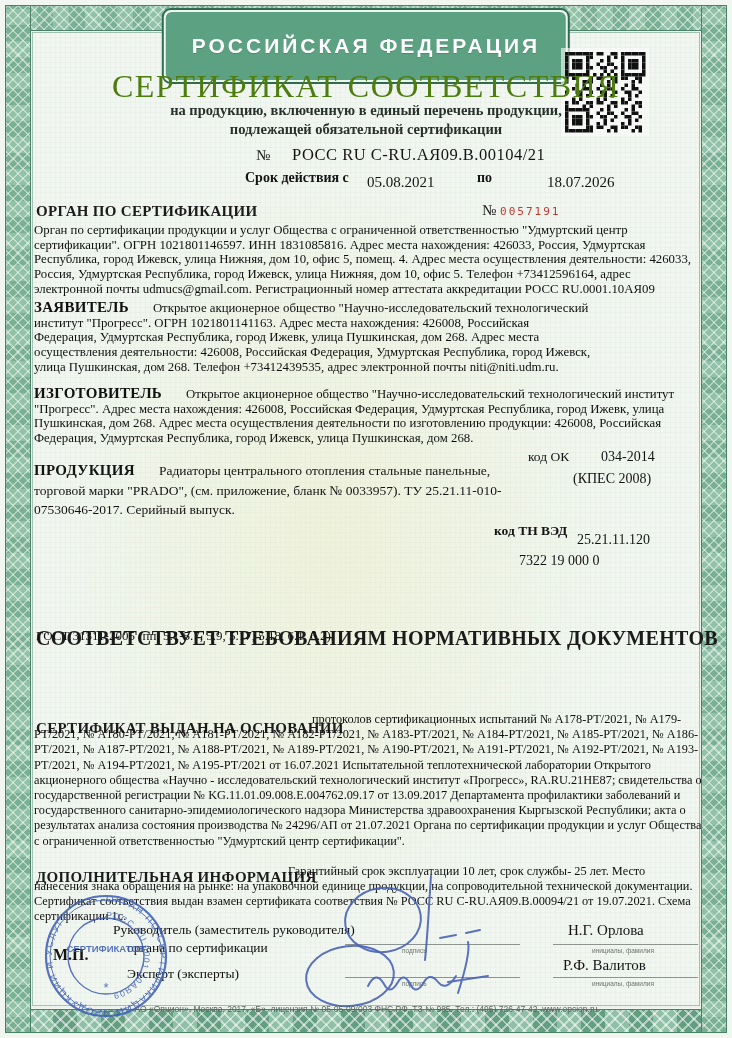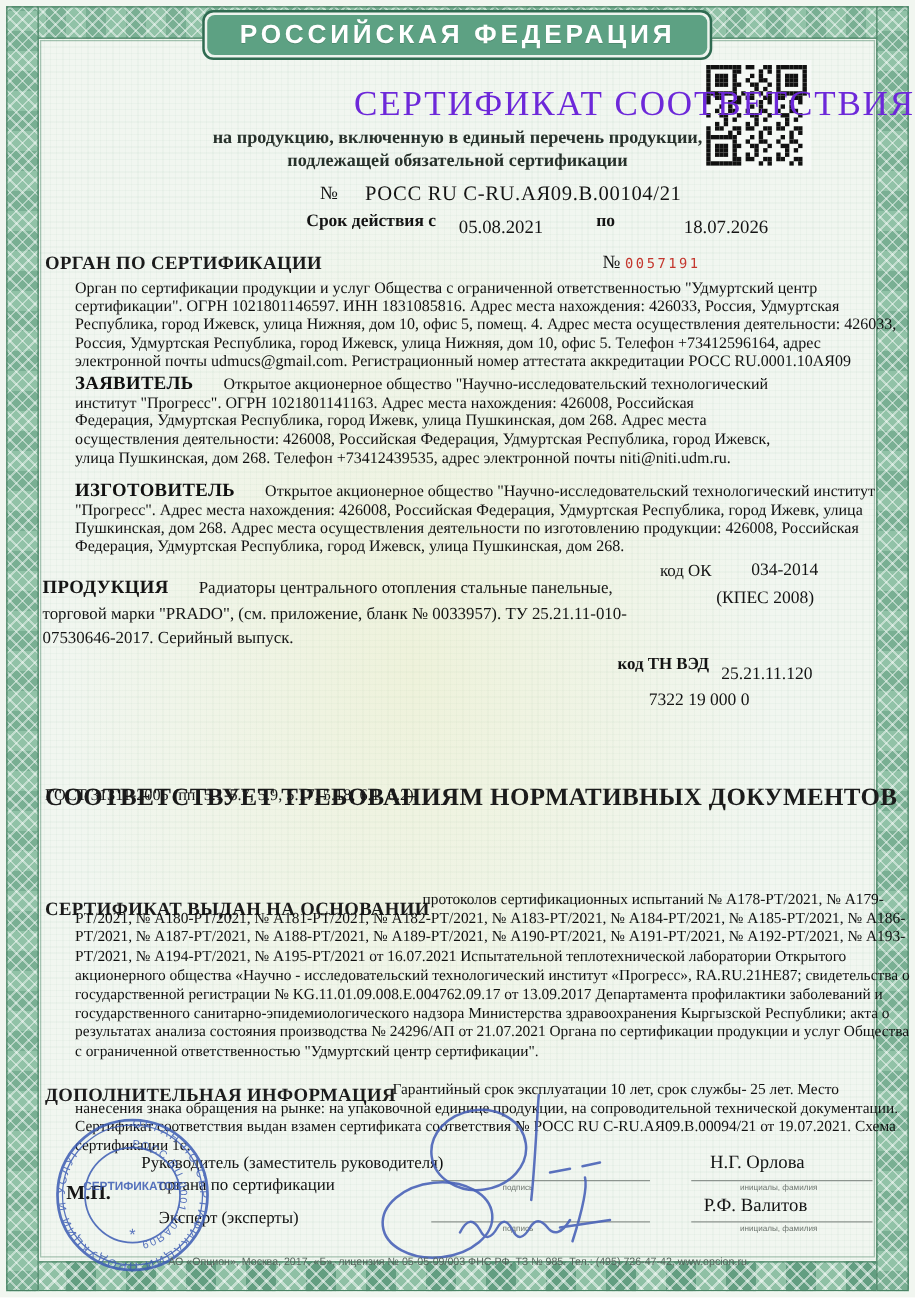--- a/index.html
+++ b/index.html
@@ -33,40 +33,40 @@
     background:
       repeating-linear-gradient(45deg, rgba(255,255,255,.5) 0 2px, transparent 2px 8px),
       repeating-linear-gradient(-45deg, rgba(255,255,255,.5) 0 2px, transparent 2px 8px),
       repeating-linear-gradient(90deg, #639e81 0 24px, #8fc0a5 24px 48px);}
   #border-left{left:5px;} #border-right{right:5px;}
   #inner-frame{position:absolute;inset:32px;border:1px solid rgba(70,130,100,.45);pointer-events:none;}
 
   
   #banner{position:absolute;top:8px;left:50%;transform:translateX(-50%);
     border:2px solid #2f6b51;border-radius:9px;padding:2px;background:#eef4ee;}
-  #banner .inner{background:#5da183;border-radius:6px;padding:2px 26px;
+  #banner .inner{background:#5da183;border-radius:6px;padding:20px 26px;
     font-family:"Liberation Sans", sans-serif;font-weight:bold;font-size:21px;
     letter-spacing:3px;color:#ffffff;line-height:28px;white-space:nowrap;
     text-shadow:0 1px 0 rgba(0,0,0,.15);}
 
   .abs{position:absolute;}
-  #title{top:68px;left:0;width:100%;text-align:right;font-size:28px;
-    color:#6d28d9;letter-spacing:1.5px;}
+  #title{top:68px;left:0;width:100%;text-align:center;font-size:32px;
+    color:#4d7c0f;letter-spacing:1.5px;}
   #subtitle{top:101px;left:0;width:100%;text-align:center;font-weight:bold;
     font-size:14.5px;line-height:1.32;color:#27312b;}
 
   #num-label{top:147px;left:256px;font-size:15px;}
   #num-value{top:145px;left:292px;font-size:16.5px;letter-spacing:.5px;}
   #validity-label{top:170px;left:245px;font-size:14px;font-weight:bold;}
   #validity-from{top:174px;left:367px;font-size:15px;}
   #validity-po{top:170px;left:477px;font-size:14px;font-weight:bold;}
   #validity-to{top:174px;left:547px;font-size:15px;}
 
   .sec-label{font-weight:bold;font-size:15px;letter-spacing:.3px;color:#1b1b1b;}
-  .sec-text{font-size:12.8px;line-height:14.7px;color:#101010;padding-left:26px;}
+  .sec-text{font-size:12.8px;line-height:14.7px;color:#101010;}
   .inline-label{font-weight:bold;font-size:15px;letter-spacing:.3px;margin-right:24px;}
 
   #organ-label{top:203px;left:36px;}
   #blank-no{top:202px;left:482px;font-size:15px;}
   #blank-no .red{color:#c4372e;font-family:"DejaVu Sans Mono", monospace;
     font-size:11px;letter-spacing:2px;}
   #organ-text{top:223px;left:34px;width:666px;}
 
   #applicant{top:300px;left:34px;width:558px;}
   #manufacturer{top:386px;left:34px;width:668px;}

